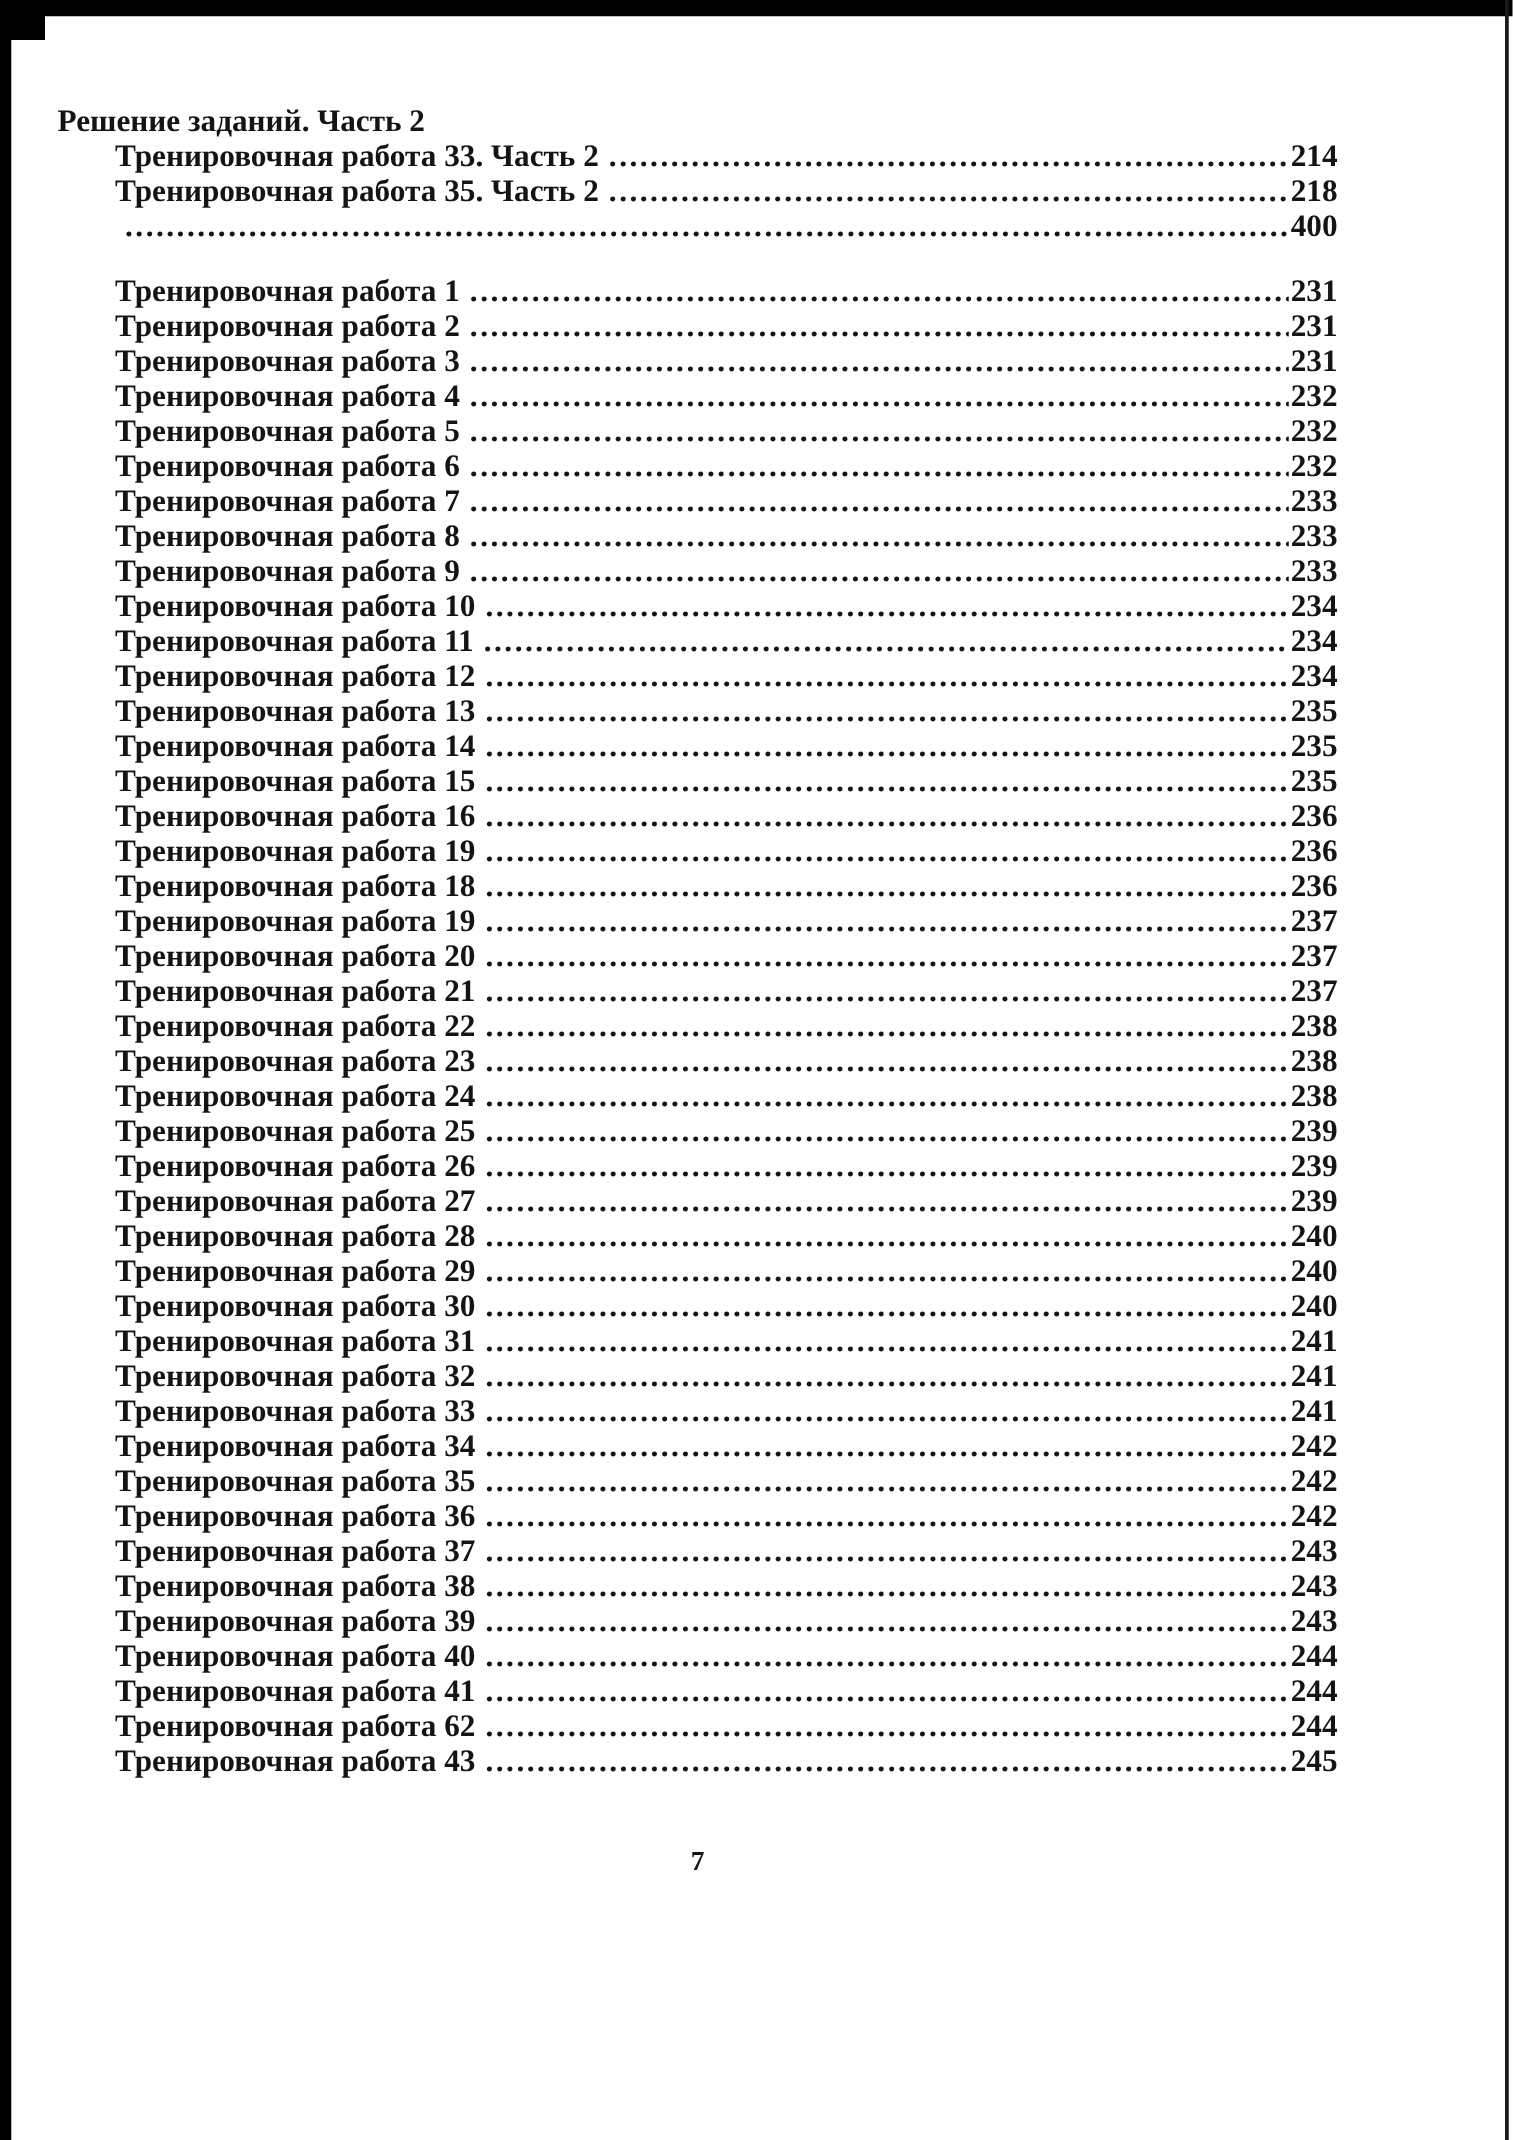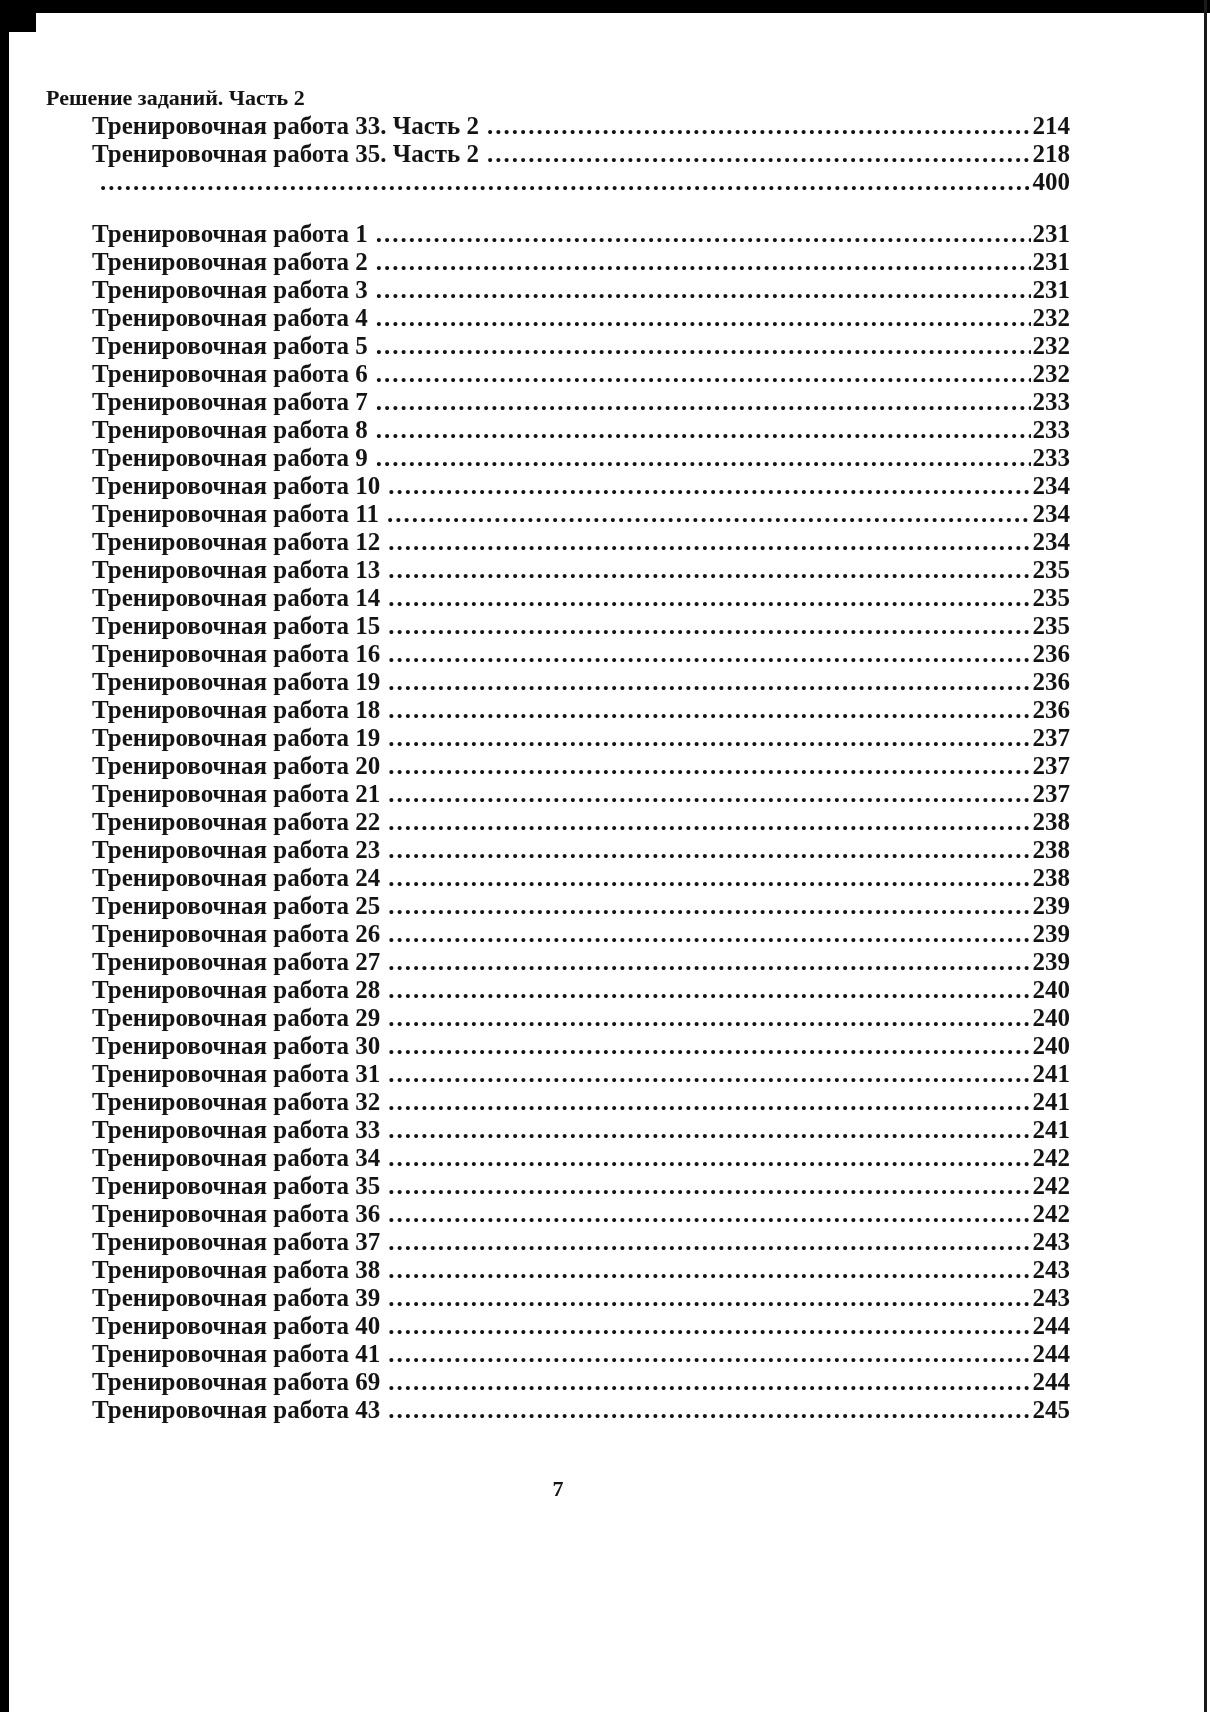--- a/index.html
+++ b/index.html
@@ -36,21 +36,21 @@
     position: absolute;
     top: 84px;
     left: 46px;
     width: 1024px;
   }
   .section + .section {
     margin-top: 24px;
   }
   .section-title {
     font-weight: bold;
-    font-size: 22px;
+    font-size: 25px;
     line-height: 28px;
     white-space: nowrap;
   }
   .toc-row {
     display: flex;
     align-items: baseline;
     font-weight: bold;
     font-size: 25px;
     line-height: 28px;
     margin-left: 46px;
@@ -308,21 +308,21 @@
           <span class="label">Тренировочная работа 40</span>
           <span class="leader">............................................................................................................................................................................................................................</span>
           <span class="pagenum">244</span>
         </div>
         <div class="toc-row">
           <span class="label">Тренировочная работа 41</span>
           <span class="leader">............................................................................................................................................................................................................................</span>
           <span class="pagenum">244</span>
         </div>
         <div class="toc-row">
-          <span class="label">Тренировочная работа 69</span>
+          <span class="label">Тренировочная работа 62</span>
           <span class="leader">............................................................................................................................................................................................................................</span>
           <span class="pagenum">244</span>
         </div>
         <div class="toc-row">
           <span class="label">Тренировочная работа 43</span>
           <span class="leader">............................................................................................................................................................................................................................</span>
           <span class="pagenum">245</span>
         </div>
       </div>
     </div>

